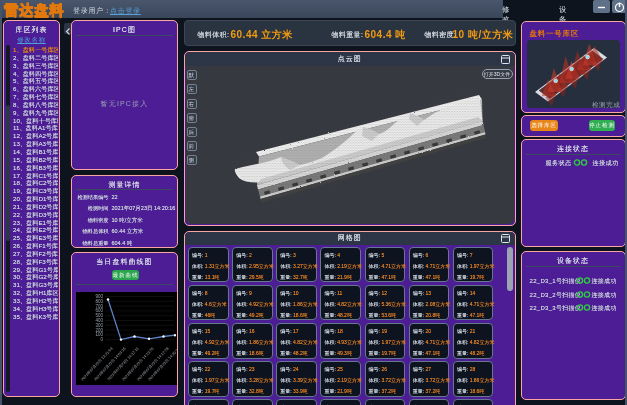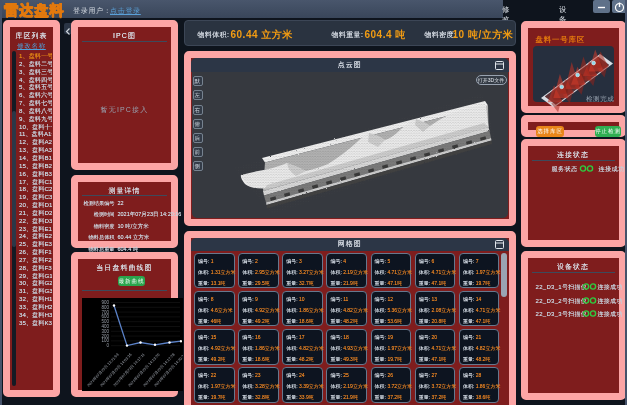--- a/index.html
+++ b/index.html
@@ -1,18 +1,18 @@
 <!DOCTYPE html>
 <html><head><meta charset="utf-8">
 <style>
 *{margin:0;padding:0;box-sizing:border-box;font-family:"Liberation Sans",sans-serif}
 html,body{width:627px;height:405px;overflow:hidden}
 body{background:#0e141d;position:relative}
 .cjk{letter-spacing:.17em}
-.panel{position:absolute;background:#7f1d1d;border:7px solid #fca5a5;border-radius:5px}
+.panel{position:absolute;background:#4c1d95;border:1px solid #fca5a5;border-radius:5px}
 .ptitle{text-align:center;color:#d8dee6;font-size:7px;letter-spacing:.15em;text-shadow:0 0 .6px currentColor}
 .hr{position:absolute;left:4px;right:4px;border-top:1px solid #3d4a5b}
 
 #topbar{position:absolute;left:0;top:0;width:503px;height:18px;background:linear-gradient(#49566c,#39465a)}
 #logo{position:absolute;left:4px;top:1px;font-size:14.5px;font-weight:bold;color:#e2790e;letter-spacing:.04em;text-shadow:.5px 0 #e2790e,-.5px 0 #e2790e,0 .5px #e2790e,0 -.5px #e2790e}
 #loginlbl{position:absolute;left:73px;top:6px;font-size:7px;color:#d4dae2;letter-spacing:.1em}
 #loginlink{position:absolute;left:110px;top:6px;font-size:7px;color:#5aa0d8;text-decoration:underline;letter-spacing:.1em}
 .topbtn{position:absolute;top:5px;font-size:7.5px;color:#dde3ea;letter-spacing:.1em}
 .winbtn{position:absolute;top:0;height:13px;background:#5f7189;border-radius:2px}
 

